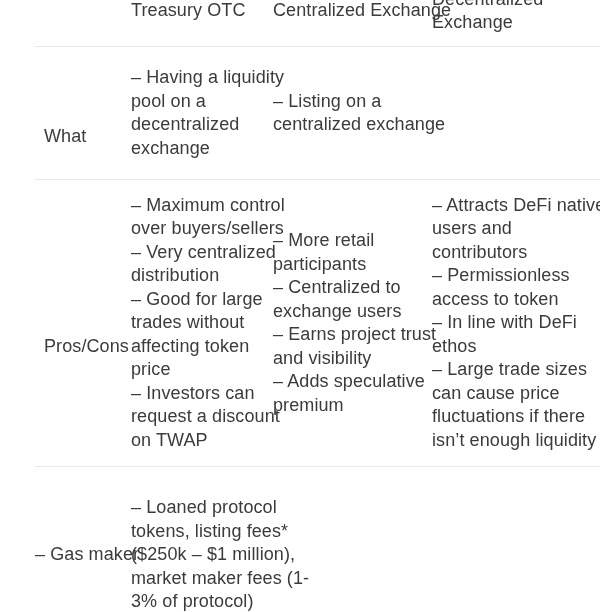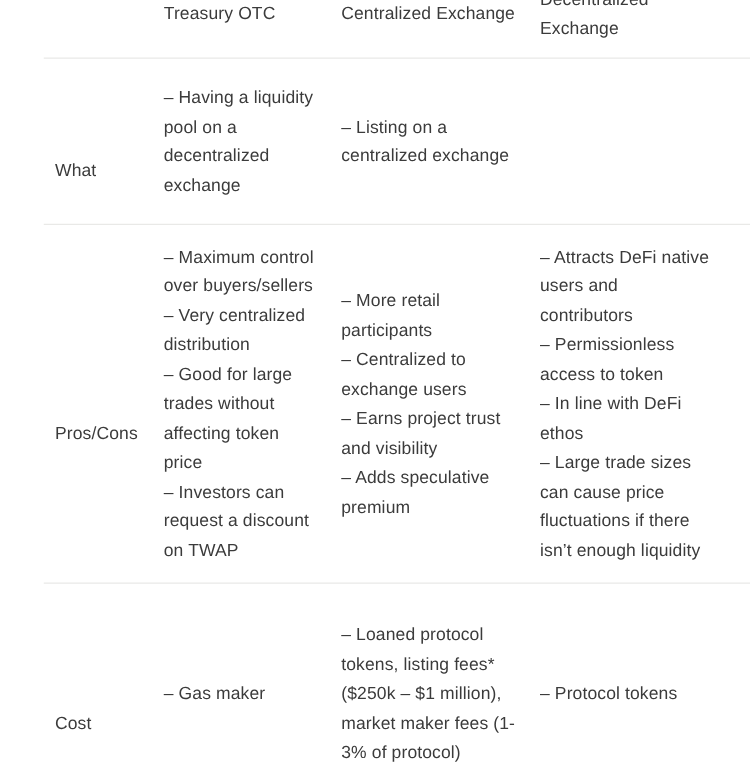--- a/index.html
+++ b/index.html
@@ -4,21 +4,21 @@
 <style>
   html, body { margin: 0; padding: 0; }
   .page {
     position: relative;
     width: 600px;
     height: 612px;
     overflow: hidden;
     background: var(--background, #ffffff);
     font-family: "Liberation Sans", sans-serif;
     color: var(--text-color, #3b3b3b);
-    font-size: 14px;
+    font-size: 18px;
     line-height: 23.5px;
     letter-spacing: 0.1px;
   }
   .table {
     position: absolute;
     top: -24px;
     left: 35px;
     width: 565px;
   }
   .row {
@@ -99,24 +99,22 @@
 ethos
 – Large trade sizes
 can cause price
 fluctuations if there
 isn’t enough liquidity</div>
     </div>
 
     <div class="divider"></div>
 
     <div class="row row-cost">
-      <div class="cell label">Cost</div>
       <div class="cell">– Gas maker</div>
       <div class="cell">– Loaned protocol
 tokens, listing fees*
 ($250k – $1 million),
 market maker fees (1-
 3% of protocol)</div>
-      <div class="cell">– Protocol tokens</div>
     </div>
 
   </div>
 </div>
 
 </body></html>

